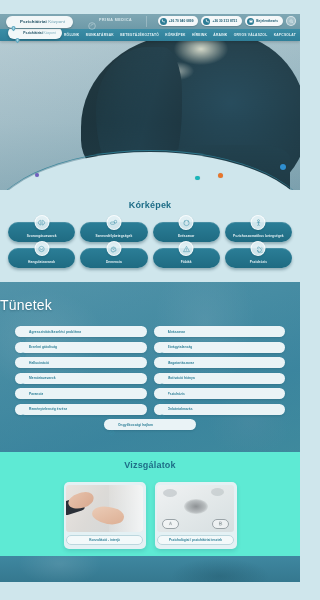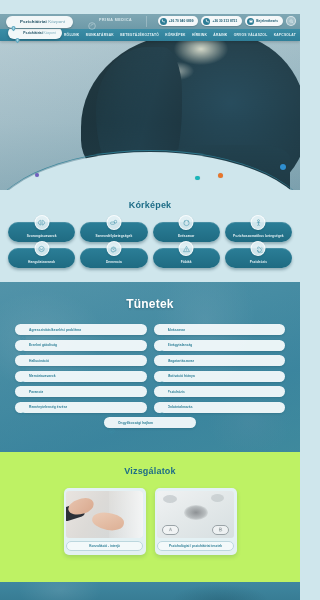--- a/index.html
+++ b/index.html
@@ -154,35 +154,35 @@
   .tun-bg {
     position:absolute; inset:0;
     background:
       radial-gradient(ellipse 90px 70px at 42px 58px, rgba(130,175,190,.55) 0%, rgba(130,175,190,0) 70%),
       radial-gradient(ellipse 70px 90px at 205px 40px, rgba(120,168,186,.5) 0%, rgba(120,168,186,0) 72%),
       radial-gradient(ellipse 60px 50px at 250px 140px, rgba(96,146,168,.45) 0%, rgba(96,146,168,0) 70%),
       linear-gradient(160deg,#5e9aae 0%,#4d90a6 40%,#3f87a0 70%,#46909f 100%);
   }
   .tun-overlay { position:absolute; inset:0; background:linear-gradient(180deg, rgba(56,132,157,.32) 0%, rgba(52,128,154,.42) 100%); }
   .tun-inner { position:relative; padding-top:15px; }
-  .tun-title { text-align:center; font-size:12px; font-weight:700; color:#ffffff; letter-spacing:.2px; text-shadow:0 1px 2px rgba(10,50,65,.35); }
+  .tun-title { text-align:left; font-size:14px; font-weight:400; color:#ffffff; letter-spacing:.2px; text-shadow:0 1px 2px rgba(10,50,65,.35); }
   .tun-grid { margin-top:13px; padding:0 15px; display:grid; grid-template-columns:1fr 1fr; gap:4.5px 7px; }
   .tun-item {
     height:11px; border-radius:6px;
     background:rgba(248,252,253,.93);
     box-shadow:0 1px 2px rgba(15,60,75,.2);
     display:flex; align-items:center; gap:3px; padding:0 5px; cursor:pointer;
   }
   .tun-check { width:6px;height:6px;flex:0 0 6px; }
   .tun-label { font-size:3.3px; font-weight:600; color:#2d7f97; letter-spacing:.05px; white-space:nowrap; overflow:hidden; text-overflow:ellipsis; }
   .tun-wide-wrap { display:flex; justify-content:center; margin-top:4.5px; }
   .tun-item.wide { width:92px; }
 
   
-  .sec-vizsg { position:relative; background:#bef264; padding:14px 0 0; height:130px; }
+  .sec-vizsg { position:relative; background:#5eead4; padding:8px 0 0; height:104px; }
   .vz-title { text-align:center; font-size:9px; font-weight:700; color:#1e6d87; letter-spacing:.2px; }
   .vz-cards { margin-top:12px; display:flex; justify-content:center; gap:9px; }
   .vz-card {
     width:82px; border-radius:5px; overflow:hidden;
     background:#e4f1f4; box-shadow:0 2px 4px rgba(20,70,90,.16);
     padding:2.5px 2.5px 4px; cursor:pointer;
   }
   .vz-thumb { position:relative; width:100%; height:47px; border-radius:3px; overflow:hidden; }
   .vz-thumb.a { background:linear-gradient(120deg,#e9e4e0 0%,#dcdad7 40%,#cfd6d8 100%); }
   .vz-thumb.b { background:linear-gradient(150deg,#f0f2f3 0%,#e4e9ea 45%,#d7dfe1 100%); }

